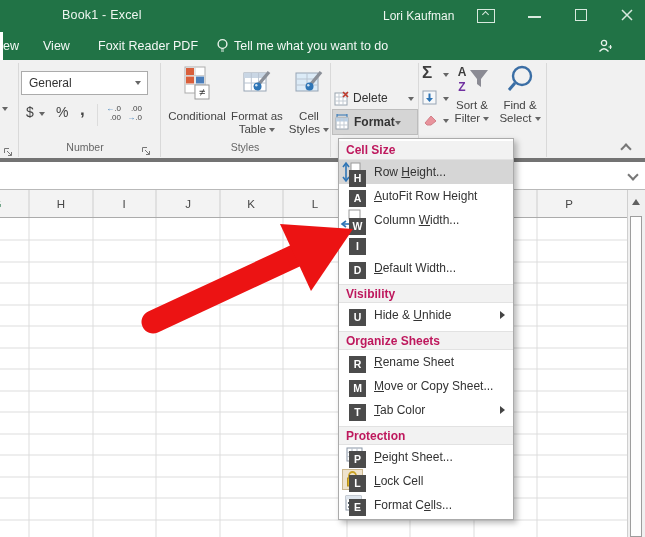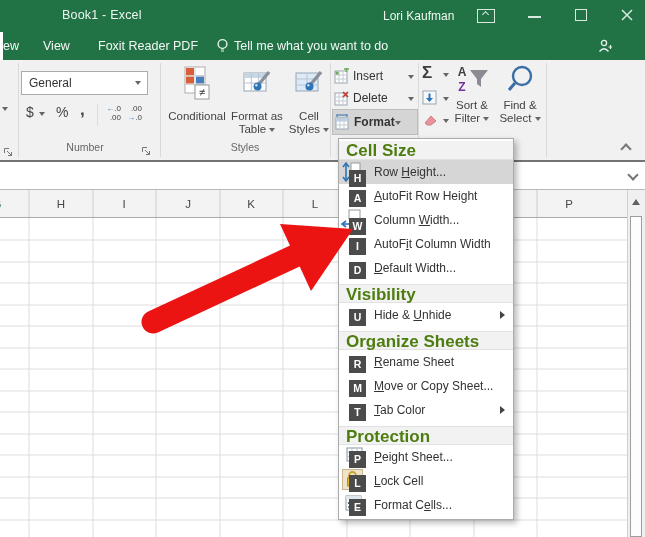--- a/index.html
+++ b/index.html
@@ -23,21 +23,21 @@
   .tab { top:7px; color:rgba(255,255,255,.95); font-size:12.5px; }
   .tab-partial { left:0px; }
   .tab-view { left:40px; }
   .tab-foxit { left:95px; }
   .bulb { left:213px; top:6px; }
   .tellme { left:231px; top:7px; color:rgba(255,255,255,.95); font-size:12.5px; }
   .share-icon { left:594px; top:6px; }
   .share-label { left:612px; top:7px; color:rgba(255,255,255,.95); font-size:12.5px;margin-left:35px; }
 
   
-  .ribbon { position:absolute; left:0; top:60px; width:645px; height:102px; background:#f1f1f1; border-bottom:2px solid #737373; z-index:3; }
+  .ribbon { position:absolute; left:0; top:60px; width:645px; height:102px; background:#f1f1f1; border-bottom:4px solid #737373; z-index:3; }
   .ribbon .sep { position:absolute; top:3px; width:1px; height:94px; background:#d9d9d9; }
   .caret { display:inline-block; width:0; height:0; border-top:4px solid #666; border-left:3.5px solid transparent; border-right:3.5px solid transparent; vertical-align:middle; }
   .launcher { position:absolute; width:11px; height:11px; }
   .combo { position:absolute; left:21px; top:11px; width:127px; height:24px; background:#fff; border:1px solid #ababab; font-size:12px; color:#333; line-height:22px; padding-left:7px; }
   .combo .caret { position:absolute; right:6px; top:9px; }
   .numbtn { position:absolute; font-size:14px; color:#444; }
   .decbtn { position:absolute; font-size:8px; line-height:9px; color:#444; text-align:right; width:18px; }
   .blue { color:#2e75b6; }
   .grp-label { position:absolute; font-size:10.5px; color:#666; text-align:center; }
   .bigbtn { position:absolute; top:3px; height:96px; text-align:center; font-size:11.5px; color:#444; line-height:13.5px; }
@@ -67,21 +67,21 @@
     background-position:-33.5px 0, 0 1.5px; }
 
   
   .vscroll { position:absolute; left:627px; top:190px; width:18px; height:347px; background:#f0f0f0; border-left:1px solid #cfcfcf; z-index:2; }
   .vs-up { position:absolute; left:0; top:0; width:18px; height:24px; }
   .vs-up .tri { position:absolute; left:4px; top:9px; width:0; height:0; border-bottom:6px solid #606060; border-left:4.5px solid transparent; border-right:4.5px solid transparent; }
   .vs-thumb { position:absolute; left:2px; top:26px; width:12px; height:321px; background:#fdfdfd; border:1px solid #9d9d9d; }
 
   
   .menu { position:absolute; left:338px; top:138px; width:176px; background:#fff; border:1px solid #ababab; box-shadow:3px 3px 6px rgba(0,0,0,.28); padding:2px 0; z-index:20; }
-  .mhdr { height:19px; line-height:19px; padding-left:7px; font-size:17px; font-weight:bold; color:#4d7c0f; background:#f2f2f2; border-bottom:1px solid #e2e2e2; }
+  .mhdr { height:19px; line-height:19px; padding-left:7px; font-size:12px; font-weight:bold; color:#be185d; background:#f2f2f2; border-bottom:1px solid #e2e2e2; }
   .mhdr.gap { margin-top:4px; border-top:1px solid #e2e2e2; }
   .mitem { position:relative; height:24px; line-height:24px; padding-left:35px; font-size:12px; color:#333; white-space:nowrap; }
   .mitem.hov { background:#d6d6d6; }
   .keytip { position:absolute; left:10px; top:6px; width:17px; height:17px; background:#4b4b4b; color:#fff; font-size:10.5px; font-weight:bold; text-align:center; line-height:17px; z-index:3; }
   .kt-low { top:10px; }
   .u { text-decoration:underline; }
   .subcaret { position:absolute; right:8px; top:8px; width:0; height:0; border-left:5px solid #444; border-top:4px solid transparent; border-bottom:4px solid transparent; }
   .mic { position:absolute; z-index:1; }
 
   
@@ -216,32 +216,20 @@
           <path d="M27 7 L17 19" stroke="#8a8f98" stroke-width="3.4"></path>
           <circle cx="15.5" cy="21.5" r="4" fill="#2e75b6"></circle>
             <circle cx="14.3" cy="20.3" r="1.2" fill="#cfe2f3"></circle>
         </svg>
       </span>
       <div>Cell</div>
       <div><span>Styles</span> <span class="caret"></span></div>
     </div>
     <div class="grp-label" style="left:190px;top:81px;width:110px;">Styles</div>
 
-    <div class="cellrow" style="top:6px;">
-      <span class="ic">
-        <svg width="16" height="16">
-            <rect x="1" y="3" width="12" height="12" fill="#fff" stroke="#9aa5b0"></rect>
-            <path d="M1 7 H13 M1 11 H13 M5 3 V15 M9 3 V15" stroke="#c3cbd3"></path>
-            <rect x="1.6" y="3.6" width="3" height="3" fill="#6fa85c"></rect>
-            <path d="M10 1 h5 M12.5 -1 v5" stroke="#6fa85c" stroke-width="1.6"></path>
-          </svg>
-      </span>
-      <span class="lbl">Insert</span>
-      <span class="caret"></span>
-    </div>
     <div class="cellrow" style="top:28px;">
       <span class="ic">
         <svg width="16" height="16">
             <rect x="1" y="3" width="12" height="12" fill="#fff" stroke="#9aa5b0"></rect>
             <path d="M1 7 H13 M1 11 H13 M5 3 V15 M9 3 V15" stroke="#c3cbd3"></path>
             <path d="M9 2 l5 5 M14 2 l-5 5" stroke="#c0392b" stroke-width="1.6"></path>
           </svg>
       </span>
       <span class="lbl">Delete</span>
       <span class="caret"></span>
@@ -357,21 +345,20 @@
             <path d="M2 15 h7" stroke="#2e75b6" stroke-width="1.6"></path>
             <path d="M6 12 l-4 3 l4 3" fill="none" stroke="#2e75b6" stroke-width="1.6"></path>
           </svg>
       </span>
       <span class="keytip kt-low">W</span>
       <span><span>Column </span><span class="u">W</span><span>idth...</span></span>
     </div>
 
     <div class="mitem">
       <span class="keytip">I</span>
-      <span><span>AutoF</span><span class="u">i</span><span>t Column Width</span></span>
     </div>
 
     <div class="mitem">
       <span class="keytip">D</span>
       <span><span></span><span class="u">D</span><span>efault Width...</span></span>
     </div>
 
     <div class="mhdr gap">Visibility</div>
 
     <div class="mitem">

